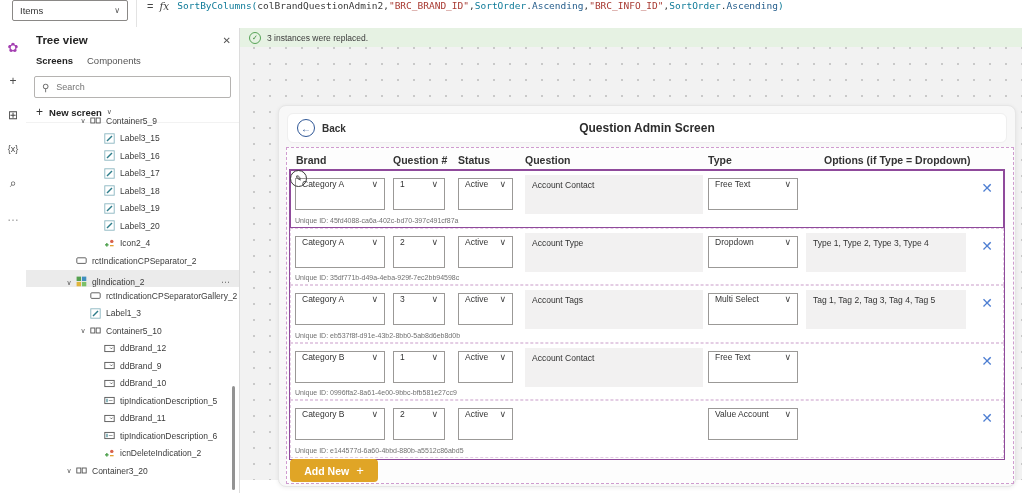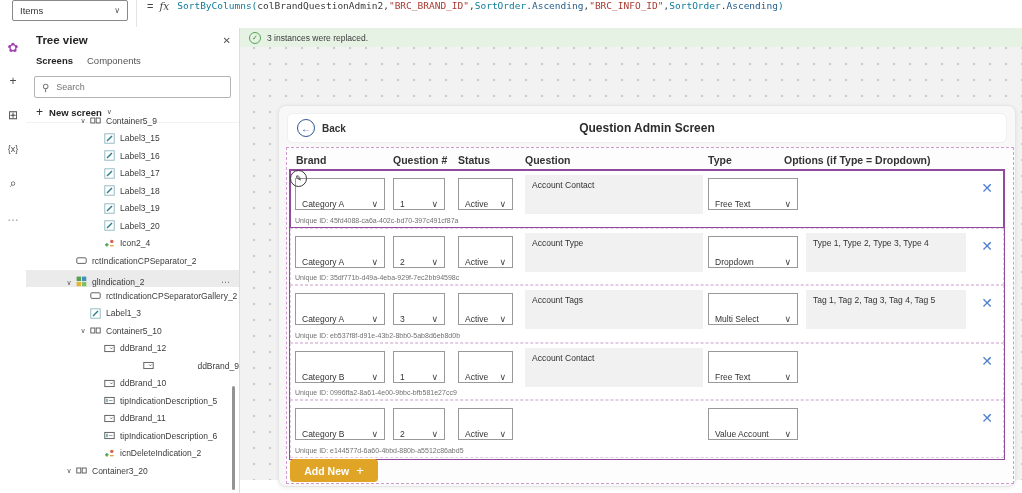--- a/index.html
+++ b/index.html
@@ -61,28 +61,28 @@
     border-radius:8px;box-shadow:0 1px 4px rgba(0,0,0,.07);box-sizing:border-box;}
   #screen-header{position:absolute;left:8px;top:7px;right:8px;height:28px;background:#fff;border:1px solid #efefef;
     border-radius:6px;display:flex;align-items:center;}
   #back-circle{width:16px;height:16px;border:1.5px solid #2f5796;border-radius:50%;color:#2f5796;font-size:10px;
     display:flex;align-items:center;justify-content:center;margin-left:9px;cursor:pointer;}
   #back-label{font-size:10px;font-weight:bold;color:#333;margin-left:7px;}
   #screen-title{position:absolute;left:0;right:0;text-align:center;font-size:12px;font-weight:bold;color:#2d2d2d;}
   #gallery-wrap{position:absolute;left:7px;top:41px;width:728px;height:337px;border:1px dashed #cf9ccf;
     background:#fdfdfd;box-sizing:border-box;}
   .colh{position:absolute;top:6px;font-size:10.5px;font-weight:bold;color:#333;}
-  .h0{left:9px}.h1{left:106px}.h2{left:171px}.h3{left:238px}.h4{left:421px}.h5{left:497px}
+  .h0{left:9px}.h1{left:106px}.h2{left:171px}.h3{left:238px}.h4{left:421px}.h5{left:537px}
   #gallery-box{position:absolute;left:2px;top:21px;width:716px;height:291px;border:1.5px solid #8f4a9b;
     box-sizing:border-box;background:#fff;overflow:hidden;}
   .tpl{height:57.6px;position:relative;border:1px dashed #e4cde4;box-sizing:border-box;background:#fff;}
   .tpl.sel{border:1.5px solid #8f4a9b;}
   .pencil-badge{position:absolute;left:-1px;top:-1px;width:15px;height:15px;border:1.5px solid #3b3b3b;border-radius:50%;
     display:flex;align-items:center;justify-content:center;font-size:8px;color:#333;z-index:2;background:transparent;}
-  .dd{position:absolute;top:7px;height:32px;border:1px solid #9b9997;background:#fff;display:flex;align-items:flex-end;
+  .dd{position:absolute;top:7px;height:32px;border:1px solid #9b9997;background:#fff;display:flex;align-items:flex-start;
     justify-content:space-between;padding:0 6px;font-size:8.5px;color:#333;box-sizing:border-box;cursor:pointer;}
   .dd .chev{font-size:9px;color:#444;}
   .dd-brand{left:4px;width:90px;}
   .dd-num{left:102px;width:52px;}
   .dd-status{left:167px;width:55px;}
   .dd-type{left:417px;width:90px;}
   .gbox{position:absolute;top:4px;height:39px;background:#f2f1f1;font-size:8.5px;color:#333;padding:5px 7px;
     box-sizing:border-box;overflow:hidden;}
   .gbox-question{left:234px;width:178px;}
   .gbox-options{left:515px;width:160px;}
@@ -270,21 +270,21 @@
       <div class="trow" style="padding-left: 64px;">
         <span class="tchev"></span>
         <span class="ticon">
           <svg width="11" height="11" viewBox="0 0 11 11" xmlns="http://www.w3.org/2000/svg">
             <rect x="0.8" y="2.4" width="9.4" height="6.2" fill="none" stroke="#555" stroke-width="0.9"></rect>
             <polyline points="6.2,4.6 7.4,5.8 8.6,4.6" fill="none" stroke="#555" stroke-width="0.9"></polyline>
           </svg>
         </span>
         <span>ddBrand_12</span>
       </div>
-      <div class="trow" style="padding-left: 64px; justify-content: space-between;">
+      <div class="trow" style="padding-left: 64px;">
         <span class="tchev"></span>
         <span class="ticon">
           <svg width="11" height="11" viewBox="0 0 11 11" xmlns="http://www.w3.org/2000/svg">
             <rect x="0.8" y="2.4" width="9.4" height="6.2" fill="none" stroke="#555" stroke-width="0.9"></rect>
             <polyline points="6.2,4.6 7.4,5.8 8.6,4.6" fill="none" stroke="#555" stroke-width="0.9"></polyline>
           </svg>
         </span>
         <span>ddBrand_9</span>
       </div>
       <div class="trow" style="padding-left: 64px;">

